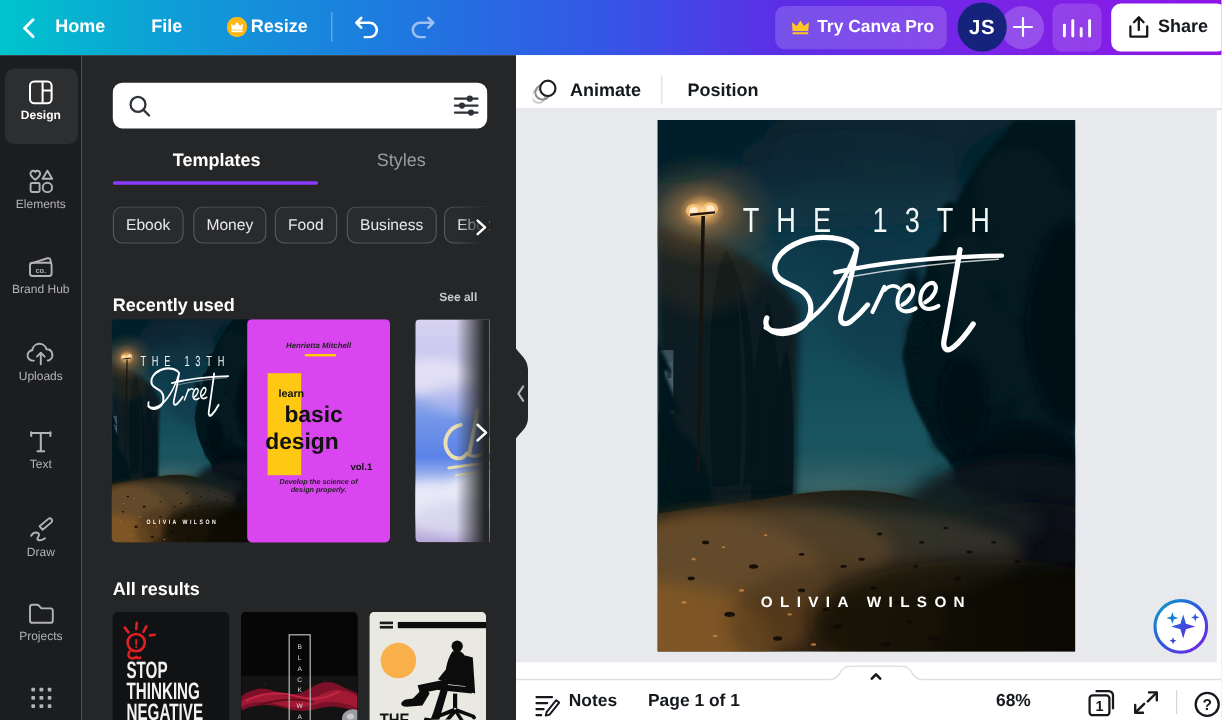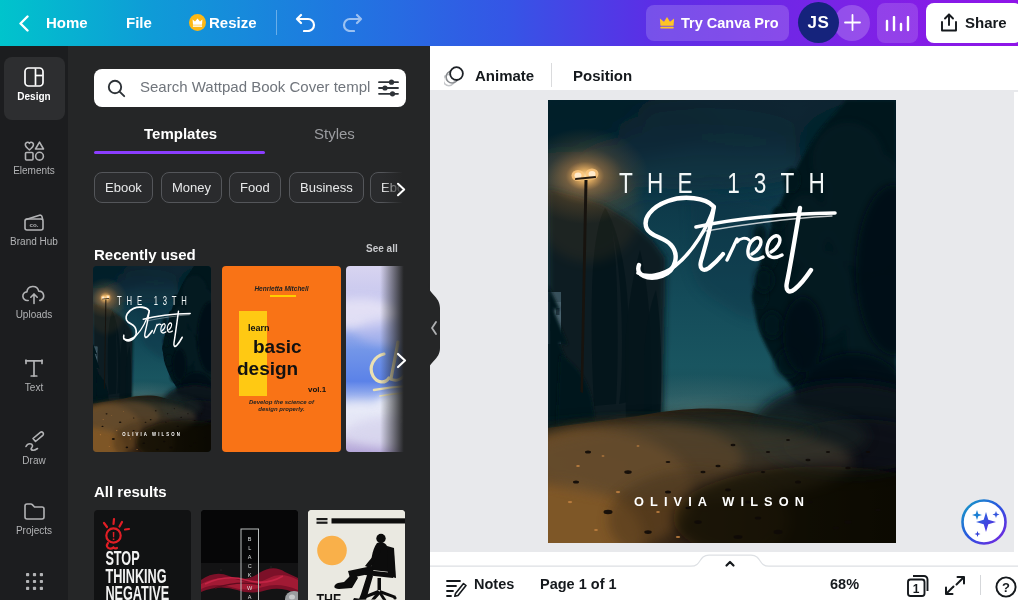--- a/index.html
+++ b/index.html
@@ -190,21 +190,20 @@
       </g>
     </svg>
 </div>
 
 <div id="panel">
   <div id="searchbar">
     <svg class="abs" style="left:13px;top:10px" width="19" height="19" viewBox="0 0 19 19">
         <circle cx="8" cy="8" r="6.2" fill="none" stroke="#2e3338" stroke-width="1.9"></circle>
         <line x1="12.6" y1="12.6" x2="17.2" y2="17.2" stroke="#2e3338" stroke-width="1.9" stroke-linecap="round"></line>
       </svg>
-    <div class="ph">Search Wattpad Book Cover templ</div>
     <svg class="abs" style="left:284px;top:9px" width="21" height="20" viewBox="0 0 21 20">
         <g stroke="#2e3338" stroke-width="1.8" stroke-linecap="round">
           <line x1="1" y1="4.2" x2="20" y2="4.2"></line>
           <line x1="1" y1="10" x2="20" y2="10"></line>
           <line x1="1" y1="15.8" x2="20" y2="15.8"></line>
         </g>
         <g fill="#2e3338">
           <circle cx="13.5" cy="4.2" r="2.6"></circle>
           <circle cx="7" cy="10" r="2.6"></circle>
           <circle cx="14.5" cy="15.8" r="2.6"></circle>
@@ -231,21 +230,21 @@
   <div class="sechead" style="left:26px;top:200px">Recently used</div>
   <div class="abs" style="left:298px;top:197px;color:#c8c9cc;font-size:10px;font-weight:700">See all</div>
 
   <div class="abs" style="left:0;top:220px;width:340px;height:187px;overflow:hidden">
   <div class="thumb" style="left:25px;top:0;width:118px;height:186px">
     <svg width="118" height="186" viewBox="0 0 348 443" preserveAspectRatio="none">
           <use href="#coverart"></use>
         </svg>
   </div>
 
-  <div class="thumb" style="left:154px;top:0;width:119px;height:186px;background:#f97316">
+  <div class="thumb" style="left:138px;top:0;width:119px;height:186px;background:#d946ef">
     <div class="abs" style="left:0;top:19px;width:119px;text-align:center;font-size:6.5px;font-style:italic;font-weight:700;color:#222">Henrietta Mitchell</div>
     <div class="abs" style="left:48px;top:28.5px;width:26px;height:2px;background:#ffcd00"></div>
     <div class="abs" style="left:17px;top:45px;width:28px;height:85px;background:#ffc913"></div>
     <div class="abs" style="left:26px;top:57px;font-size:9px;font-weight:700;color:#111">learn</div>
     <div class="abs" style="left:31px;top:70px;font-size:19px;font-weight:700;color:#111;letter-spacing:0">basic</div>
     <div class="abs" style="left:15px;top:92px;font-size:19px;font-weight:700;color:#111">design</div>
     <div class="abs" style="left:86px;top:119px;font-size:8px;font-weight:700;color:#111">vol.1</div>
     <div class="abs" style="left:0;top:133px;width:119px;text-align:center;font-size:6px;font-style:italic;font-weight:700;color:#222;line-height:7px">Develop the science of<br>design properly.</div>
   </div>
 

